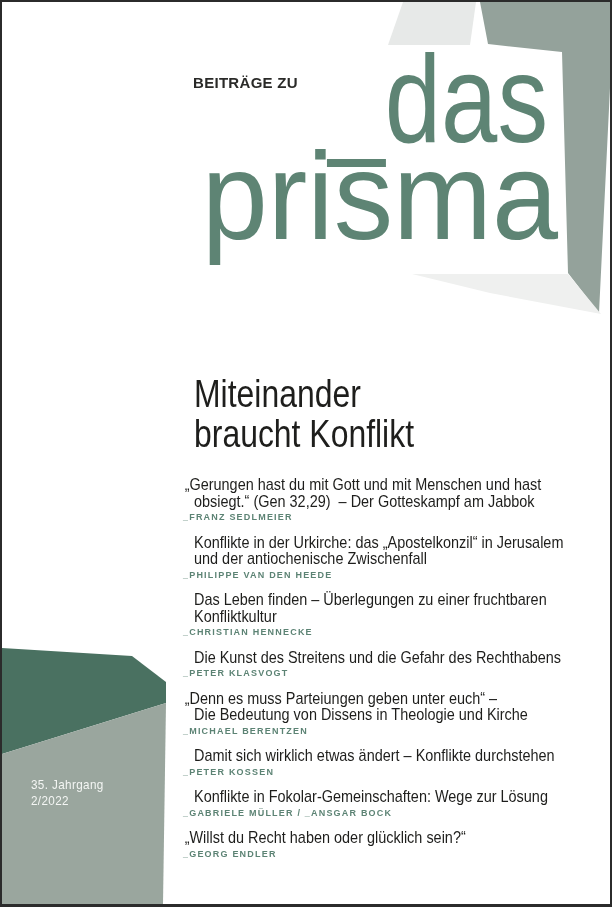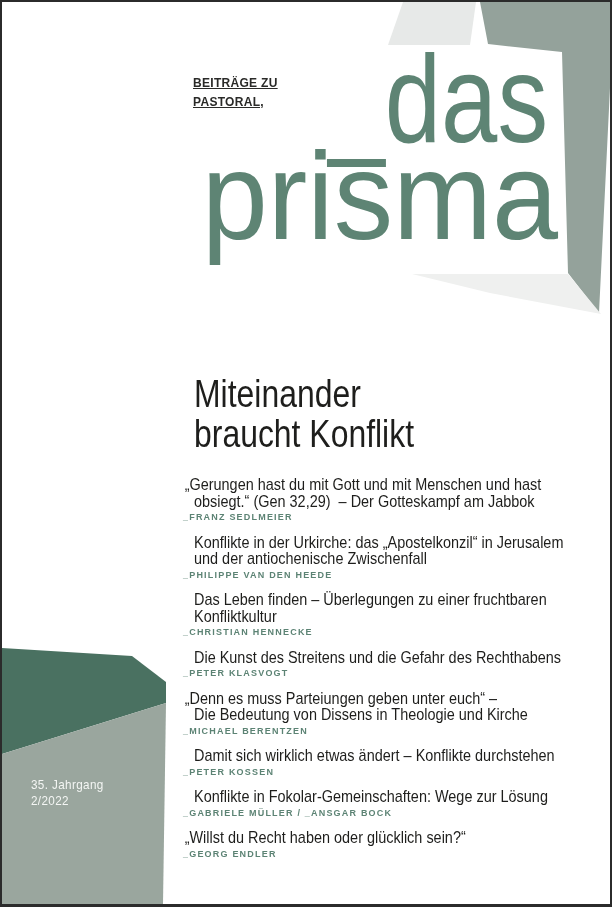--- a/index.html
+++ b/index.html
@@ -10,22 +10,22 @@
     background:#ffffff;
     border:2px solid #2b2b2b;
     border-bottom-width:3px;
     overflow:hidden;
     font-family:"Liberation Sans","DejaVu Sans",sans-serif;
   }
   .shapes { position:absolute; left:0; top:0; width:608px; height:902px; }
 
   .tagline {
     position:absolute; left:191px; top:72px;
-    font-size:12px; font-weight:bold; line-height:18.5px;
-    color:#2a2a28; letter-spacing:0.3px;text-decoration:underline;
+    font-size:15px; font-weight:bold; line-height:18.5px;
+    color:#2a2a28; letter-spacing:0.3px;
   }
 
   .logo-word {
     position:absolute;
     color:#5e8474;
     font-size:125px; line-height:125px;
     white-space:pre;
   }
   .logo-das   { top:34px;  right:62px; transform:scaleX(0.81); transform-origin:100% 50%; }
   .logo-prisma{ top:131px; right:52px; transform:scaleX(0.95); transform-origin:100% 50%; }
@@ -66,21 +66,20 @@
   <svg class="shapes" viewBox="0 0 608 902" xmlns="http://www.w3.org/2000/svg">
     <polygon points="401,0 474,0 468,43 386,43" fill="#e7e9e8"></polygon>
     <polygon points="478,0 608,0 608,86 597,311 566,271 560,50 486,42" fill="#94a29b"></polygon>
     <polygon points="410,272 566,272 599,312 488,291" fill="#eff0ef"></polygon>
     <polygon points="0,646 130,654 164,680 164,701 0,752" fill="#4a7161"></polygon>
     <polygon points="0,752 164,701 161,902 0,902" fill="#9aa69e"></polygon>
   </svg>
 
   <div class="tagline">
     <div>BEITRÄGE ZU</div>
-    <div>PASTORAL,</div>
   </div>
 
   <div>
     <div class="logo-word logo-das">_das</div>
     <div class="logo-word logo-prisma">prisma</div>
   </div>
 
   <h1 class="cover-title">Miteinander
 braucht Konflikt</h1>
 

